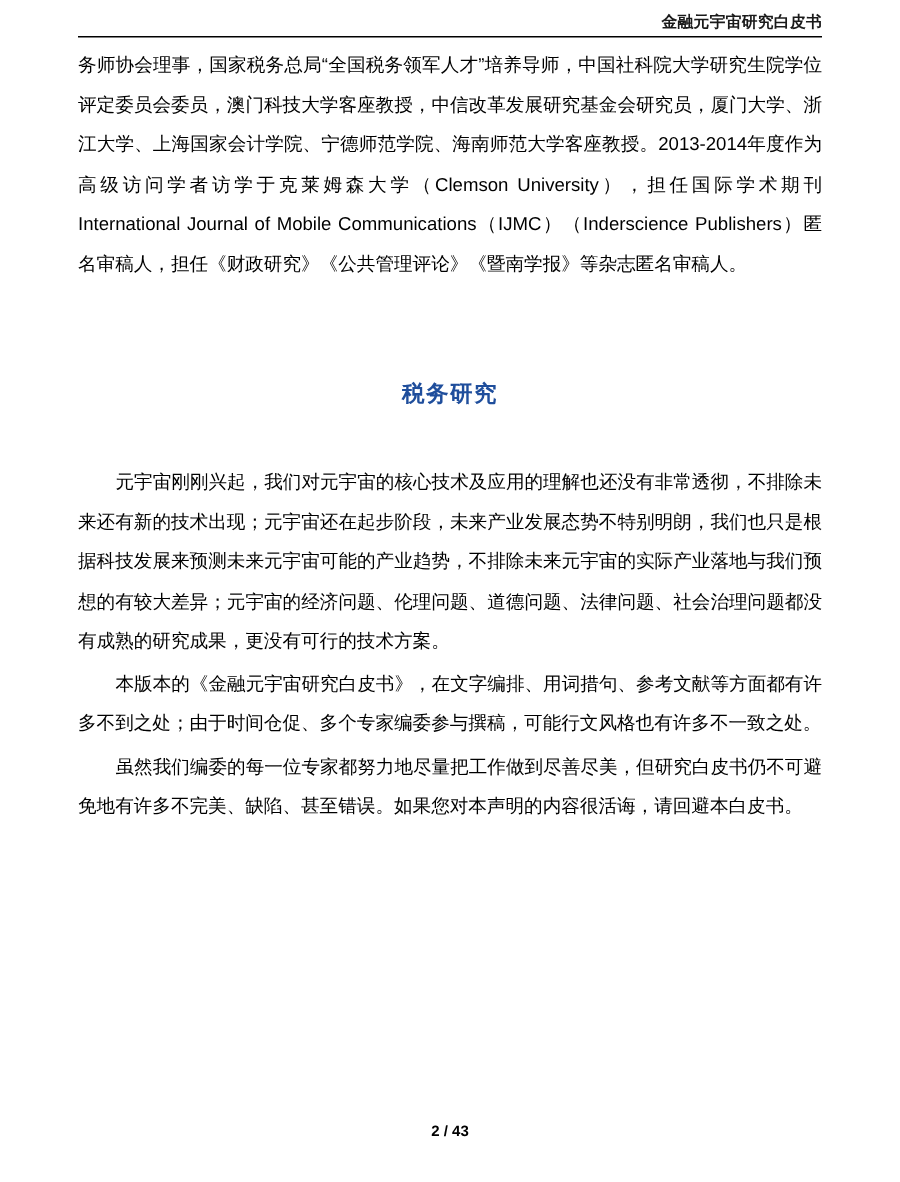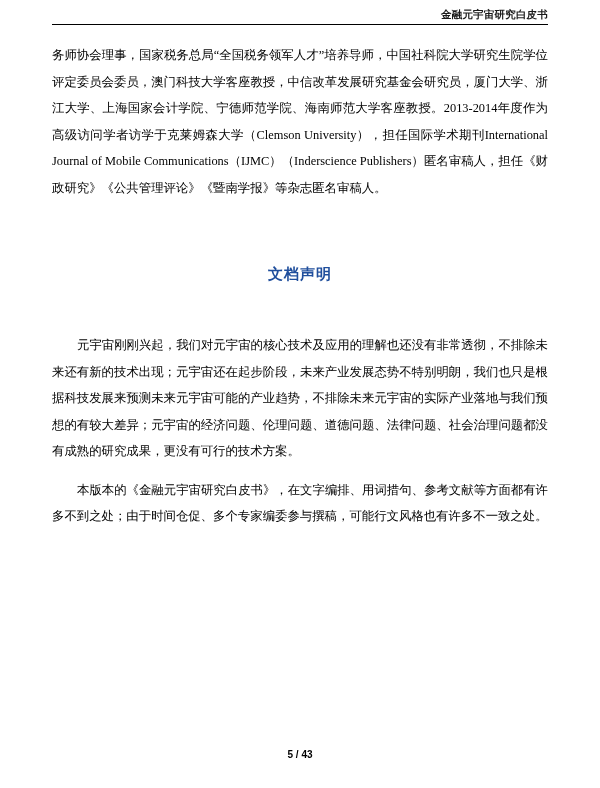--- a/index.html
+++ b/index.html
@@ -39,27 +39,27 @@
     height: 1px;
     background: #000000;
   }
   .content {
     position: absolute;
     top: 30px;
     left: 52px;
     right: 52px;
   }
   p.body-text {
-    margin: 12px 0 2px 0;
+    margin: 0 0 2px 0;
     font-size: 12.4px;
     line-height: 26.5px;
     text-align: justify;
     text-justify: inter-ideograph;
     color: #000000;
-    font-family: Liberation Serif, serif;
+    font-family: Liberation Sans, sans-serif;
   }
   p.indent {
     text-indent: 25px;
   }
   .section-title {
     margin: 0;
     text-align: center;
     font-size: 15px;
     font-weight: bold;
     color: #1f4e9c;
@@ -89,24 +89,25 @@
 
   <div class="header">金融元宇宙研究白皮书</div>
   <div class="header-rule"></div>
 
   <div class="content">
 
     <p class="body-text">务师协会理事，国家税务总局“全国税务领军人才”培养导师，中国社科院大学研究生院学位评定委员会委员，澳门科技大学客座教授，中信改革发展研究基金会研究员，厦门大学、浙江大学、上海国家会计学院、宁德师范学院、海南师范大学客座教授。2013-2014年度作为高级访问学者访学于克莱姆森大学（Clemson University），担任国际学术期刊International Journal of Mobile Communications（IJMC）（Inderscience Publishers）匿名审稿人，担任《财政研究》《公共管理评论》《暨南学报》等杂志匿名审稿人。</p>
 
     <div class="spacer-large"></div>
 
-    <h2 class="section-title">文档声明</h2>
+    <h2 class="section-title">税务研究</h2>
 
     <div class="spacer-mid"></div>
 
     <p class="body-text indent">元宇宙刚刚兴起，我们对元宇宙的核心技术及应用的理解也还没有非常透彻，不排除未来还有新的技术出现；元宇宙还在起步阶段，未来产业发展态势不特别明朗，我们也只是根据科技发展来预测未来元宇宙可能的产业趋势，不排除未来元宇宙的实际产业落地与我们预想的有较大差异；元宇宙的经济问题、伦理问题、道德问题、法律问题、社会治理问题都没有成熟的研究成果，更没有可行的技术方案。</p>
     <p class="body-text indent">本版本的《金融元宇宙研究白皮书》，在文字编排、用词措句、参考文献等方面都有许多不到之处；由于时间仓促、多个专家编委参与撰稿，可能行文风格也有许多不一致之处。</p>
+    <p class="body-text indent">虽然我们编委的每一位专家都努力地尽量把工作做到尽善尽美，但研究白皮书仍不可避免地有许多不完美、缺陷、甚至错误。如果您对本声明的内容很活诲，请回避本白皮书。</p>
 
   </div>
 
-  <div class="footer">5 / 43</div>
+  <div class="footer">2 / 43</div>
 
 </div>
 
 </body></html>

